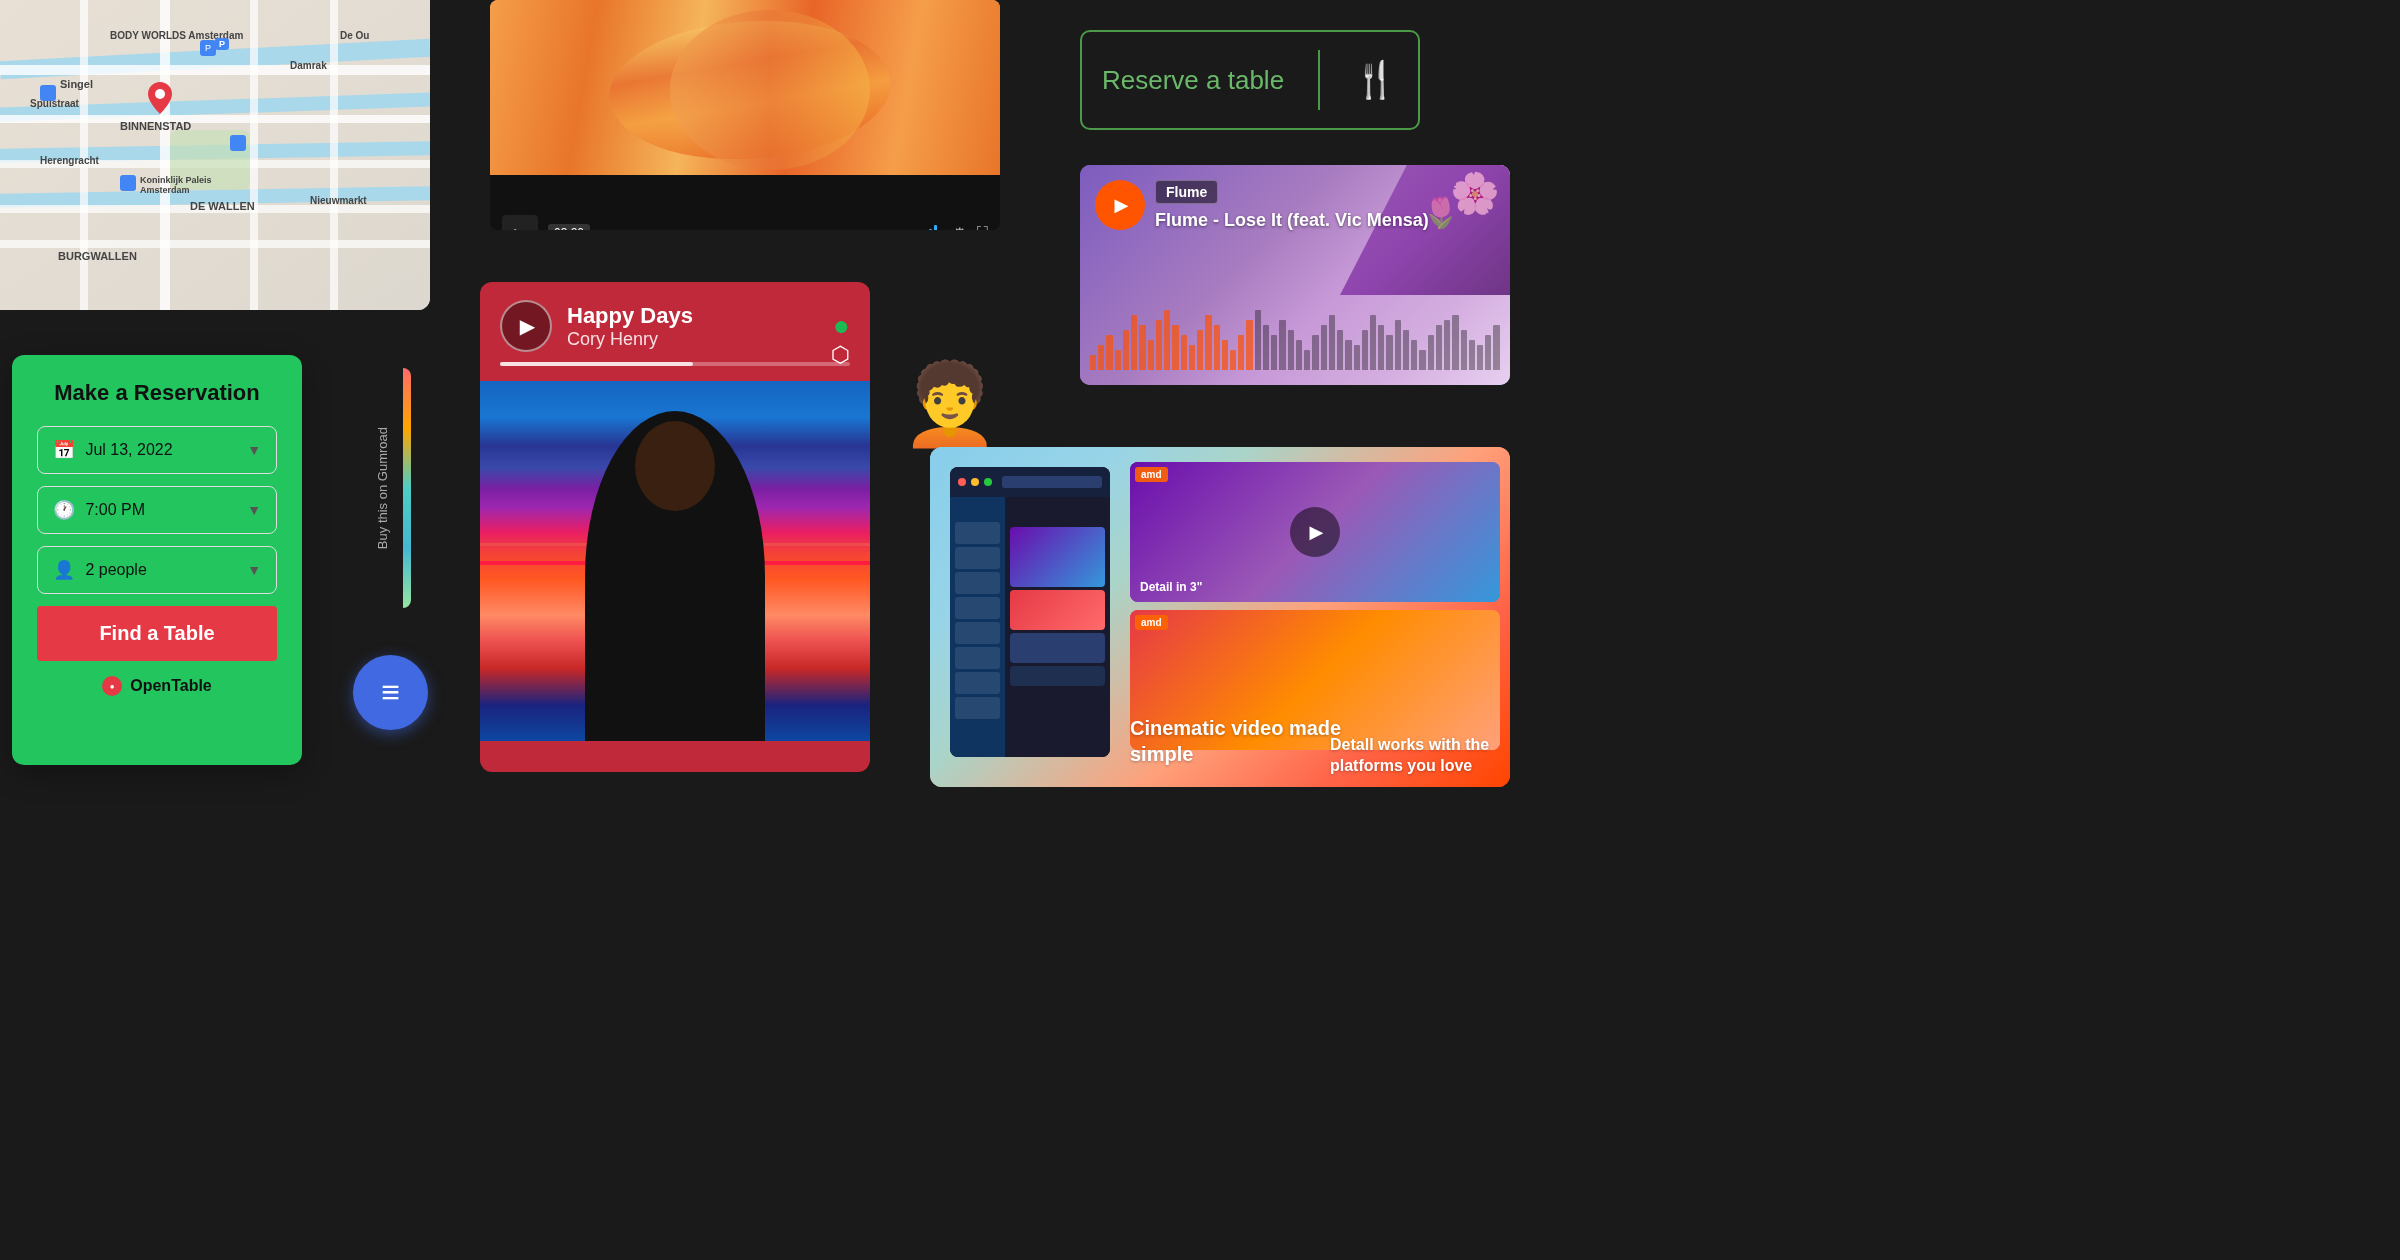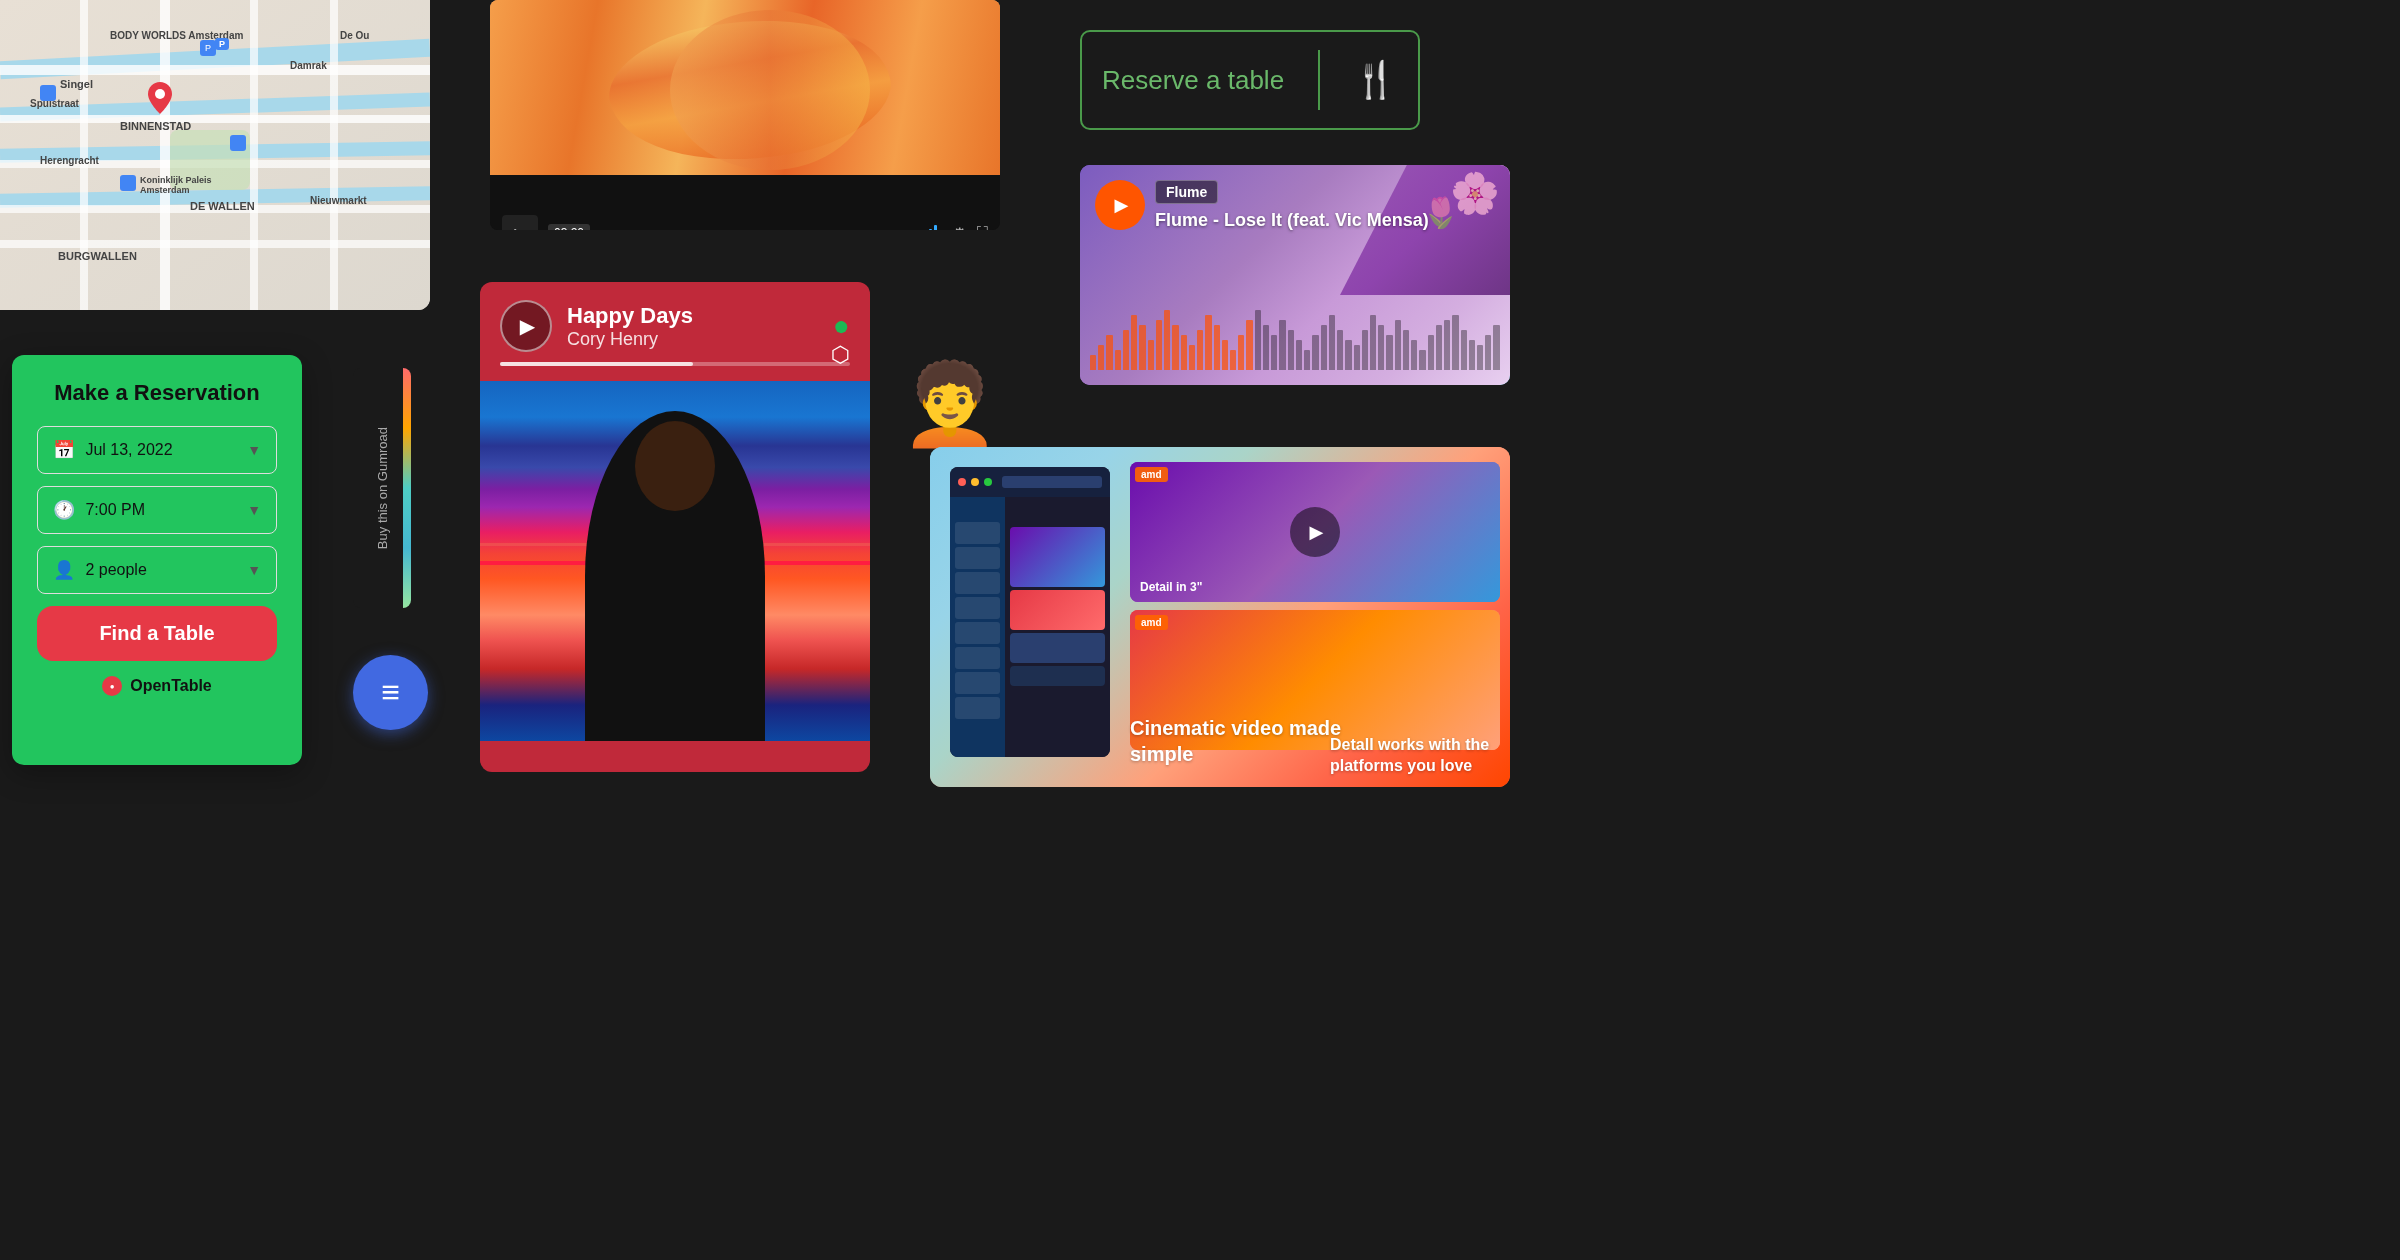--- a/index.html
+++ b/index.html
@@ -313,21 +313,21 @@
     }
     .field-icon { font-size: 18px; color: #555; }
     .field-value { flex: 1; font-size: 16px; color: #111; font-weight: 500; }
     .field-arrow { color: #555; font-size: 14px; }
     .find-table-btn {
       width: 100%;
       padding: 16px;
       background: #e63946;
       color: white;
       border: none;
-      border-radius: 16px;
+      border-radius: 4px;
       font-size: 20px;
       font-weight: 700;
       cursor: pointer;
       margin-bottom: 15px;
     }
     .opentable-branding {
       display: flex; align-items: center; justify-content: center; gap: 8px;
     }
     .ot-logo-dot {
       width: 20px; height: 20px;

